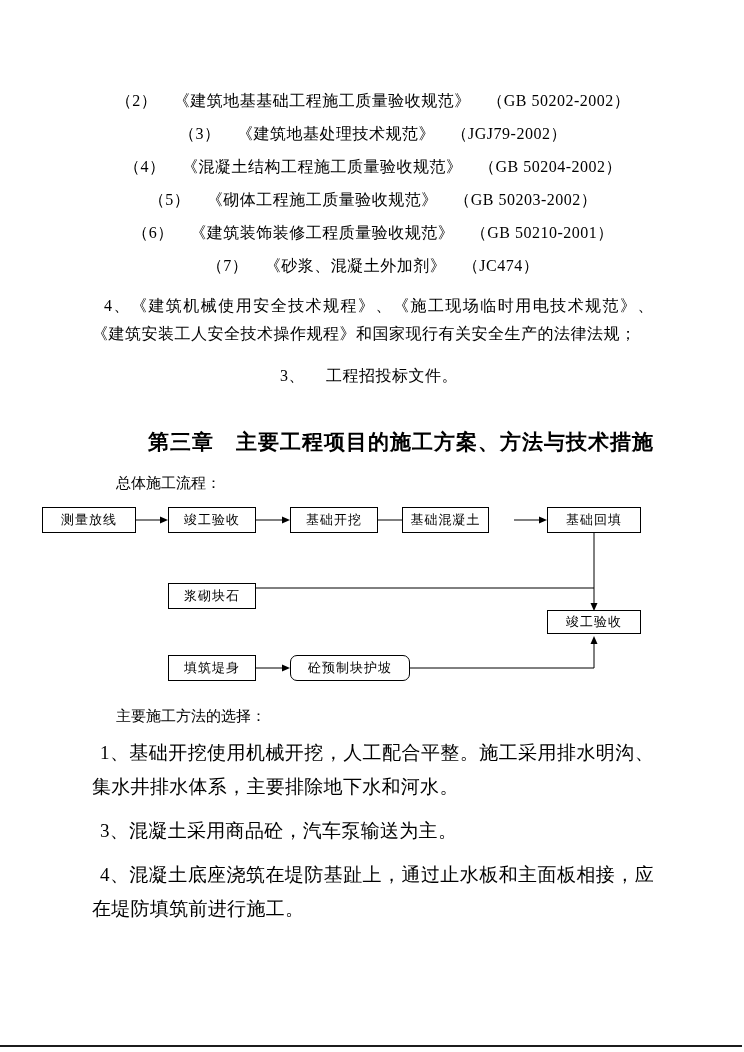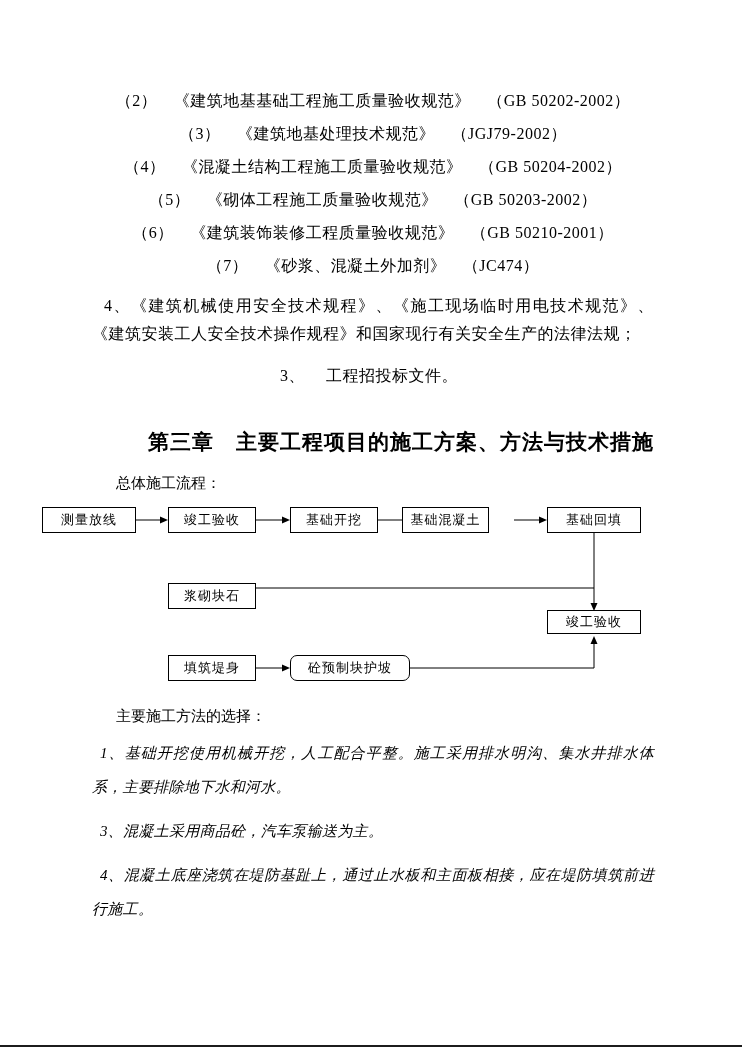--- a/index.html
+++ b/index.html
@@ -61,27 +61,26 @@
     box-sizing: border-box;
     display: flex;
     align-items: center;
     justify-content: center;
     font-size: 13px;
     letter-spacing: 1px;
     white-space: nowrap;
   }
 
   .method {
-    font-size: 15px;
+    font-size: 19px;
     line-height: 34px;
     margin: 10px 0 0 0;
     text-align: justify;
     text-indent: 8px;
     letter-spacing: 0.3px;
-    font-style: italic;
   }
   .methods-label { }
 
   .bottom-line {
     position: absolute;
     left: 0;
     right: 2px;
     bottom: 5px;
     height: 2px;
     background: #1c1c1c;

